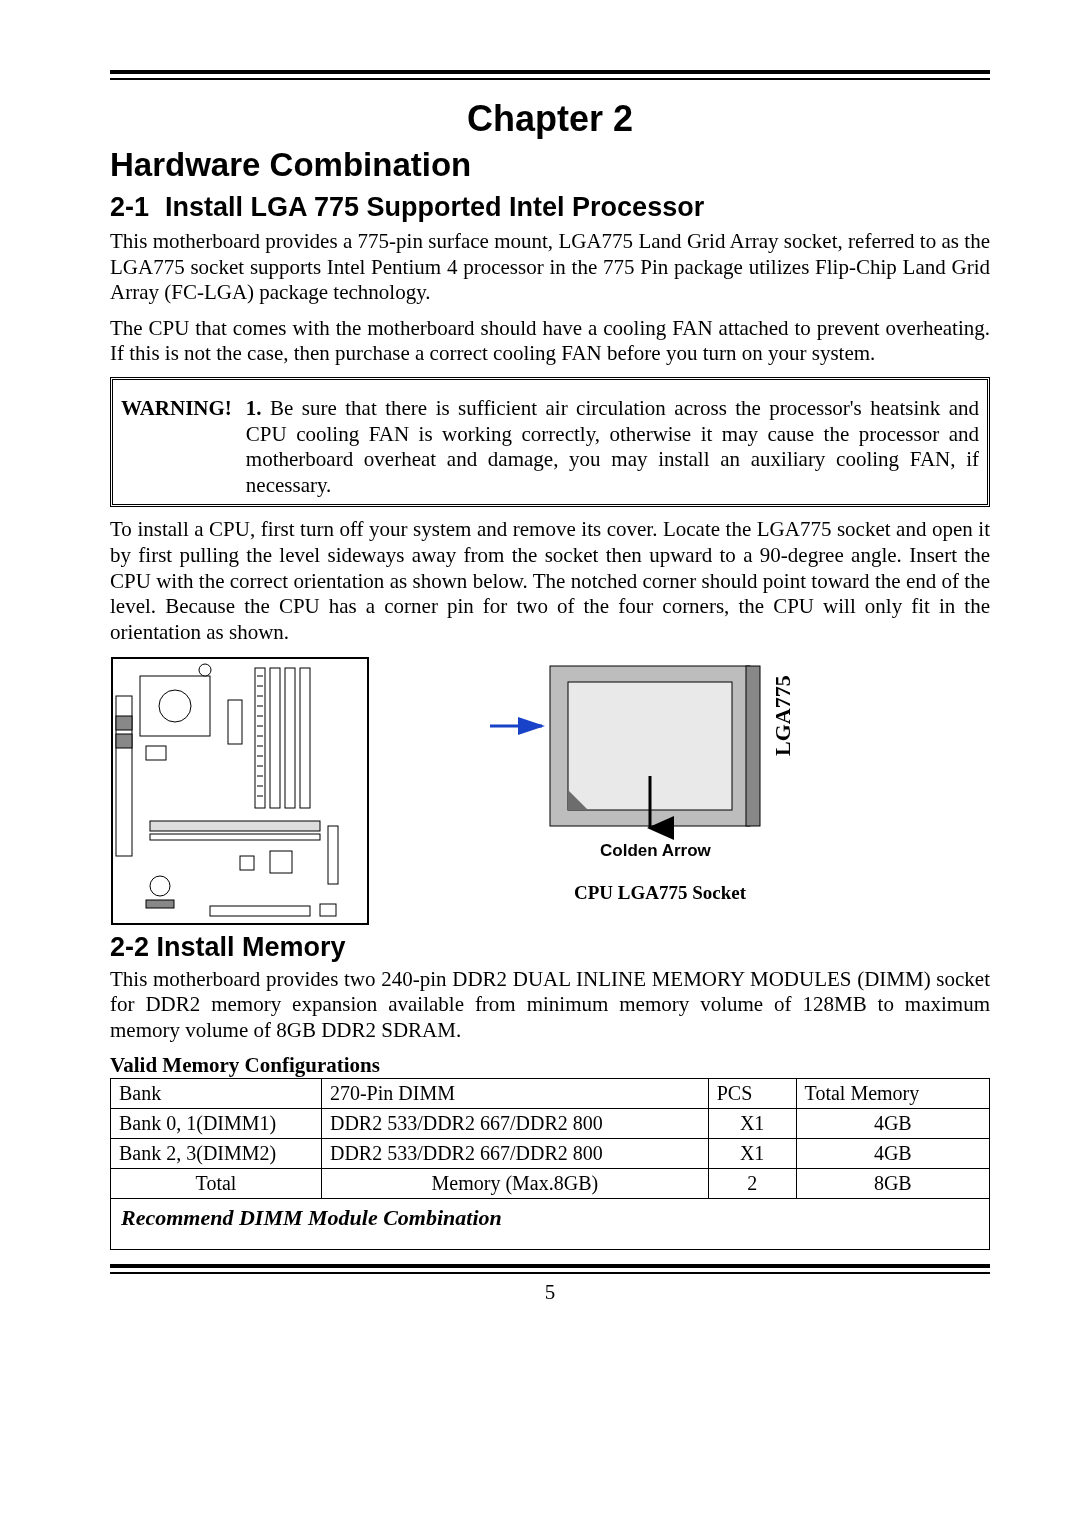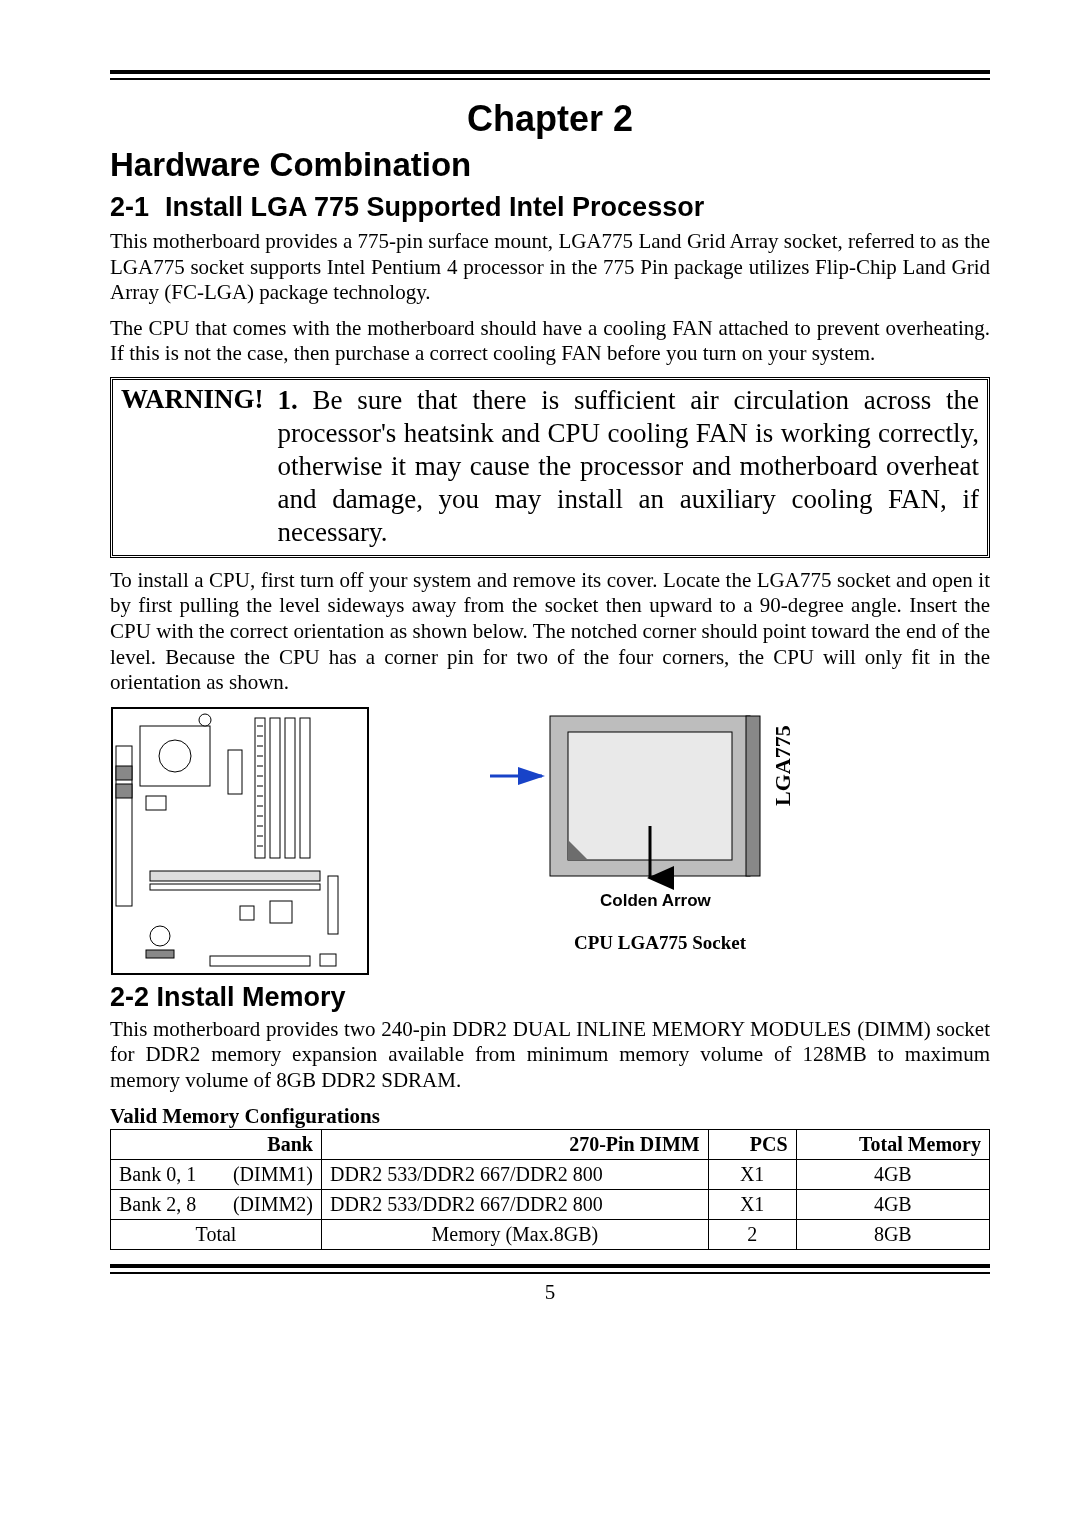--- a/index.html
+++ b/index.html
@@ -54,22 +54,22 @@
   .body-text {
     font-size: 21px;
     text-align: justify;
     margin: 2px 0 10px 0;
     line-height: 1.22;
   }
   .warning-box {
     border: 3px double #000;
     width: 100%;
     box-sizing: border-box;
-    padding: 4px 8px 6px 8px;
-    font-size: 27px;
+    padding: 16px 8px 6px 8px;
+    font-size: 21px;
   }
   .warning-box .row {
     display: flex;
     gap: 14px;
   }
   .warning-box .label {
     font-weight: bold;
     white-space: nowrap;
     flex: 0 0 auto;
   }
@@ -100,22 +100,22 @@
   }
   table.mem {
     border-collapse: collapse;
     width: 100%;
     font-size: 20px;
   }
   table.mem th, table.mem td {
     border: 1px solid #000;
     padding: 3px 8px;
   }
-  table.mem th { font-weight: bold; text-align: right; }
-  .bank-cell { display: flex; justify-content: space-between; }
+  table.mem th { font-weight: normal; text-align: left; }
+  .bank-cell { display: flex; justify-content: flex-start; }
   .dimm { }
   .center { text-align: center; }
   .recommend-box {
     border: 1px solid #000;
     border-top: none;
     padding: 6px 10px 18px 10px;
     font-weight: bold;
     font-style: italic;
     font-size: 22px;
   }
@@ -260,32 +260,33 @@
               <span class="dimm">(DIMM1)</span>
             </div>
           </td>
       <td>DDR2 533/DDR2 667/DDR2 800</td>
       <td class="center">X1</td>
       <td class="center">4GB</td>
     </tr>
     <tr>
       <td>
             <div class="bank-cell">
-              <span>Bank 2, 8</span>
+              <span>Bank 2, 3</span>
               <span class="dimm">(DIMM2)</span>
             </div>
           </td>
       <td>DDR2 533/DDR2 667/DDR2 800</td>
       <td class="center">X1</td>
       <td class="center">4GB</td>
     </tr>
     <tr>
       <td class="center">Total</td>
       <td class="center">Memory (Max.8GB)</td>
       <td class="center">2</td>
       <td class="center">8GB</td>
     </tr>
   </tbody>
     </table>
+  <div class="recommend-box">Recommend DIMM Module Combination</div>
 
   <div class="double-rule-bottom"></div>
   <div class="pageno">5</div>
 </div>
 
 </body></html>

